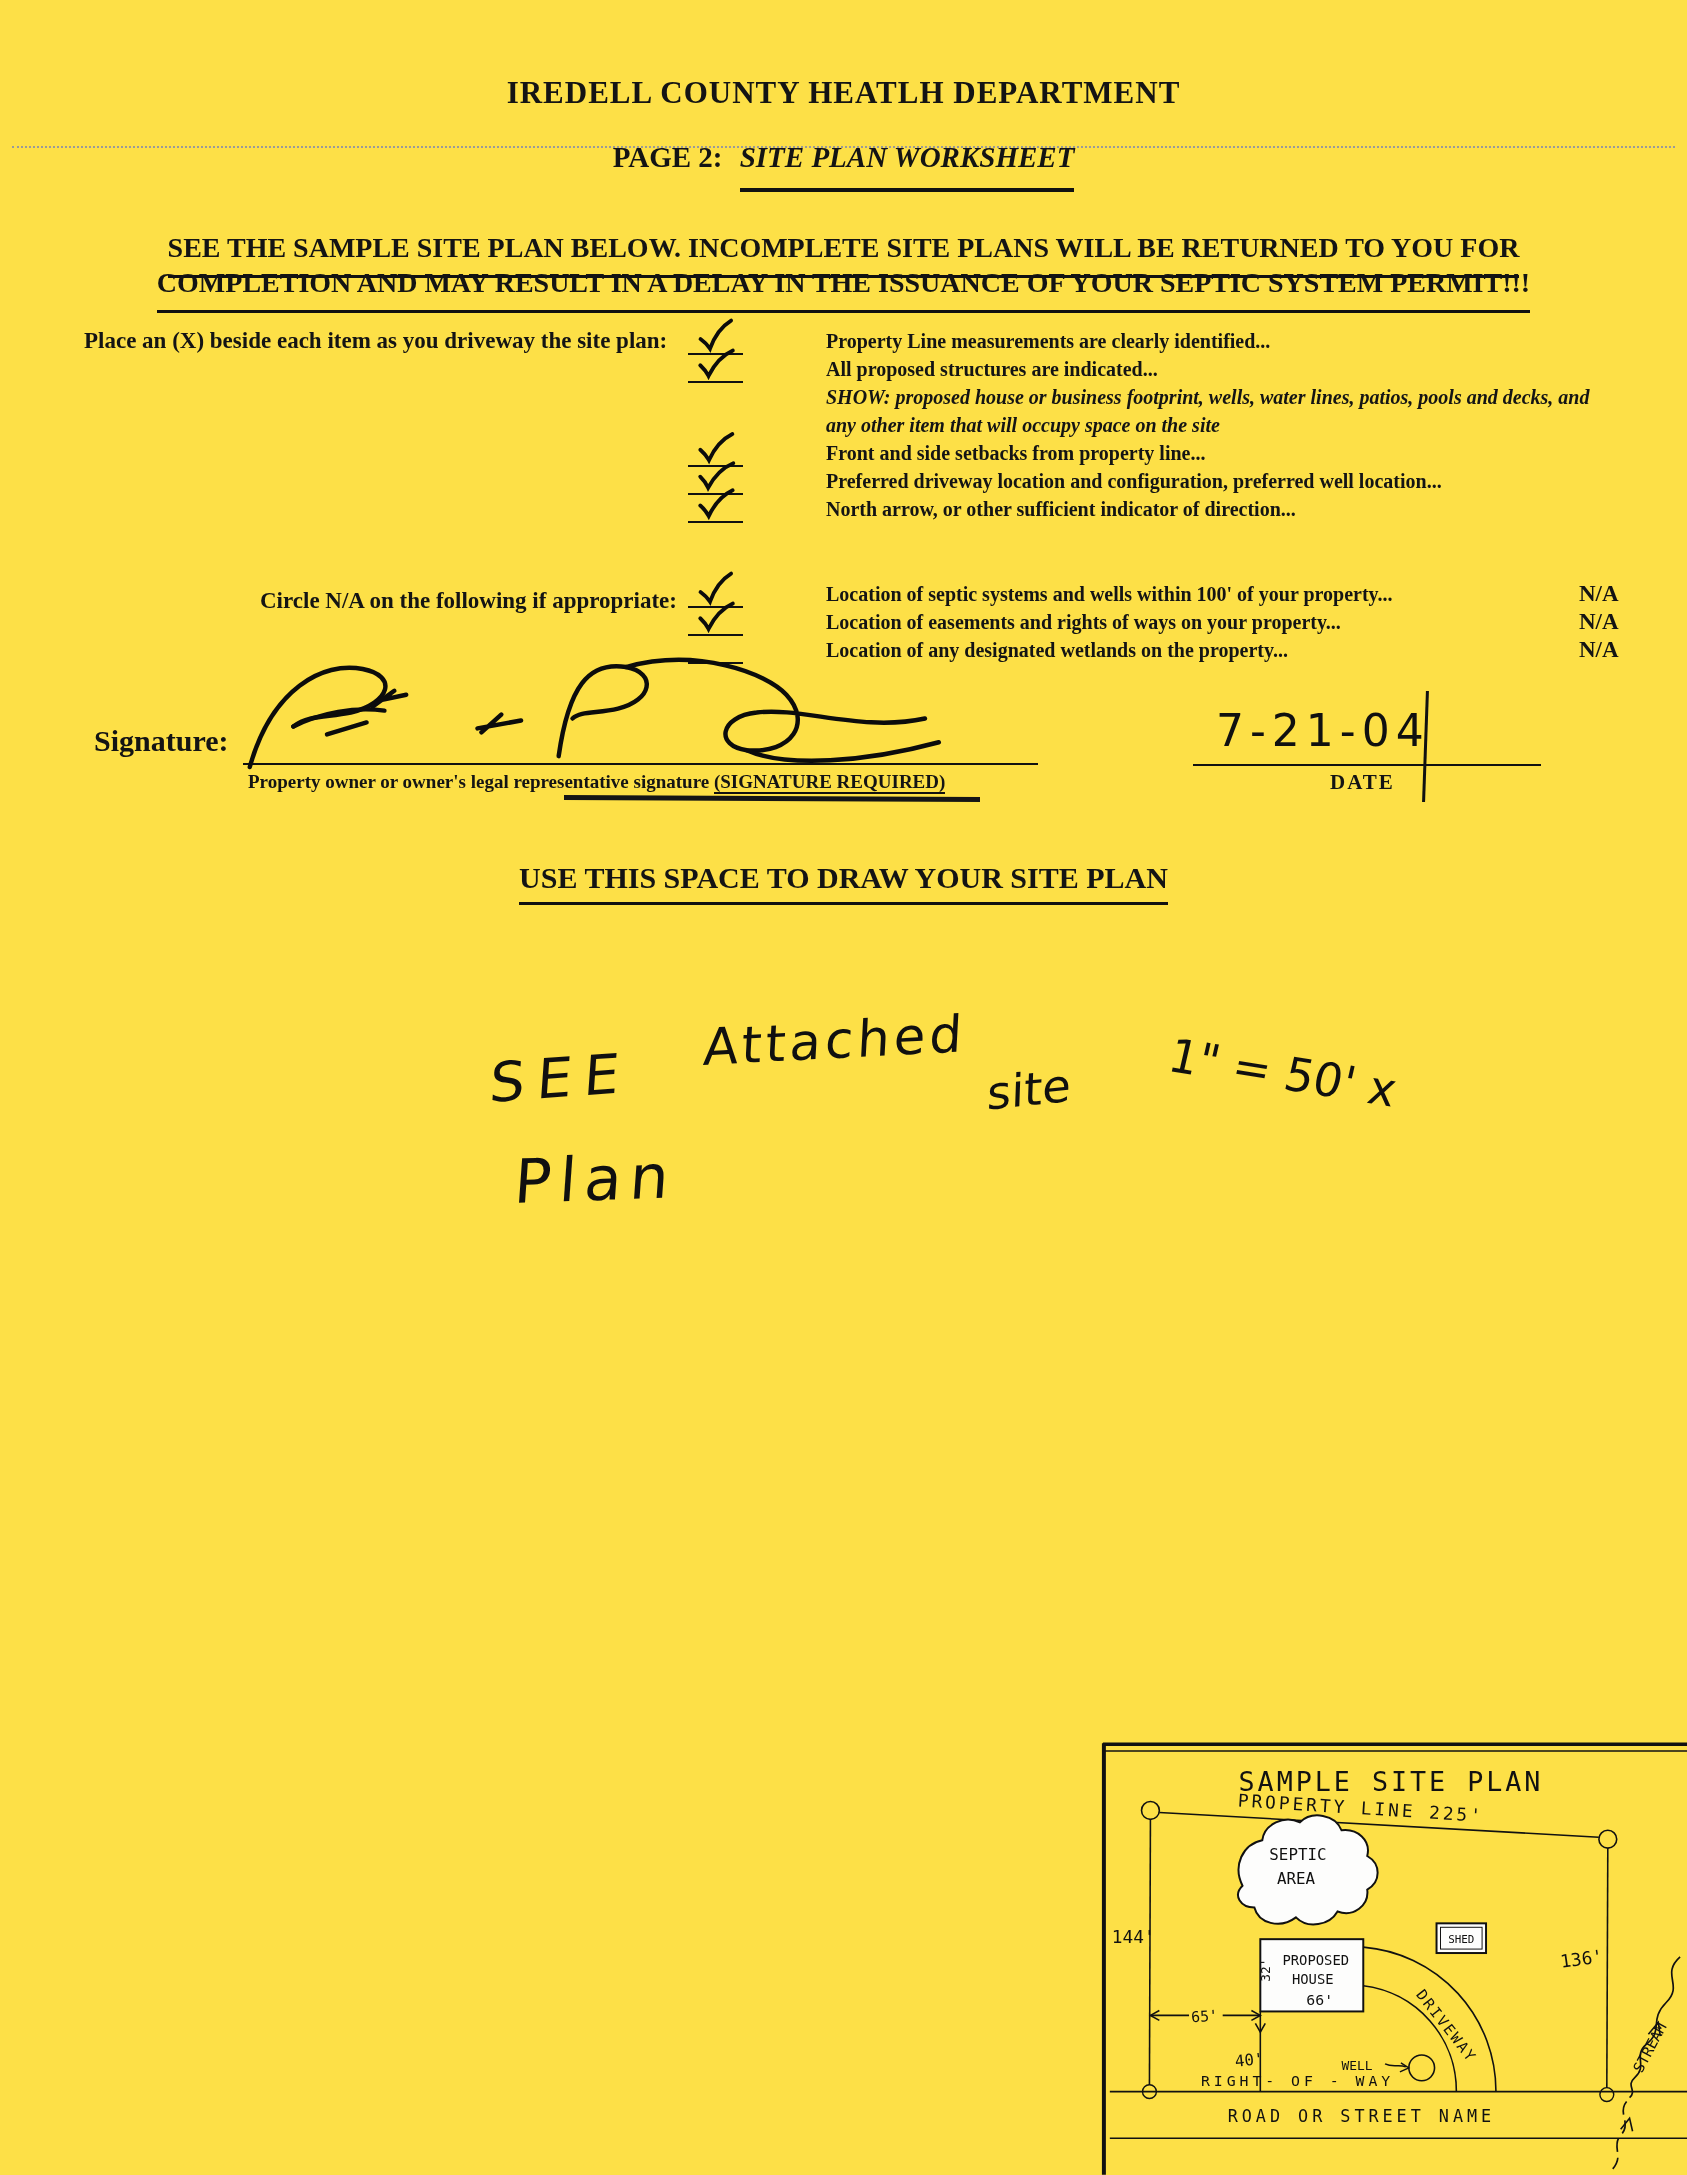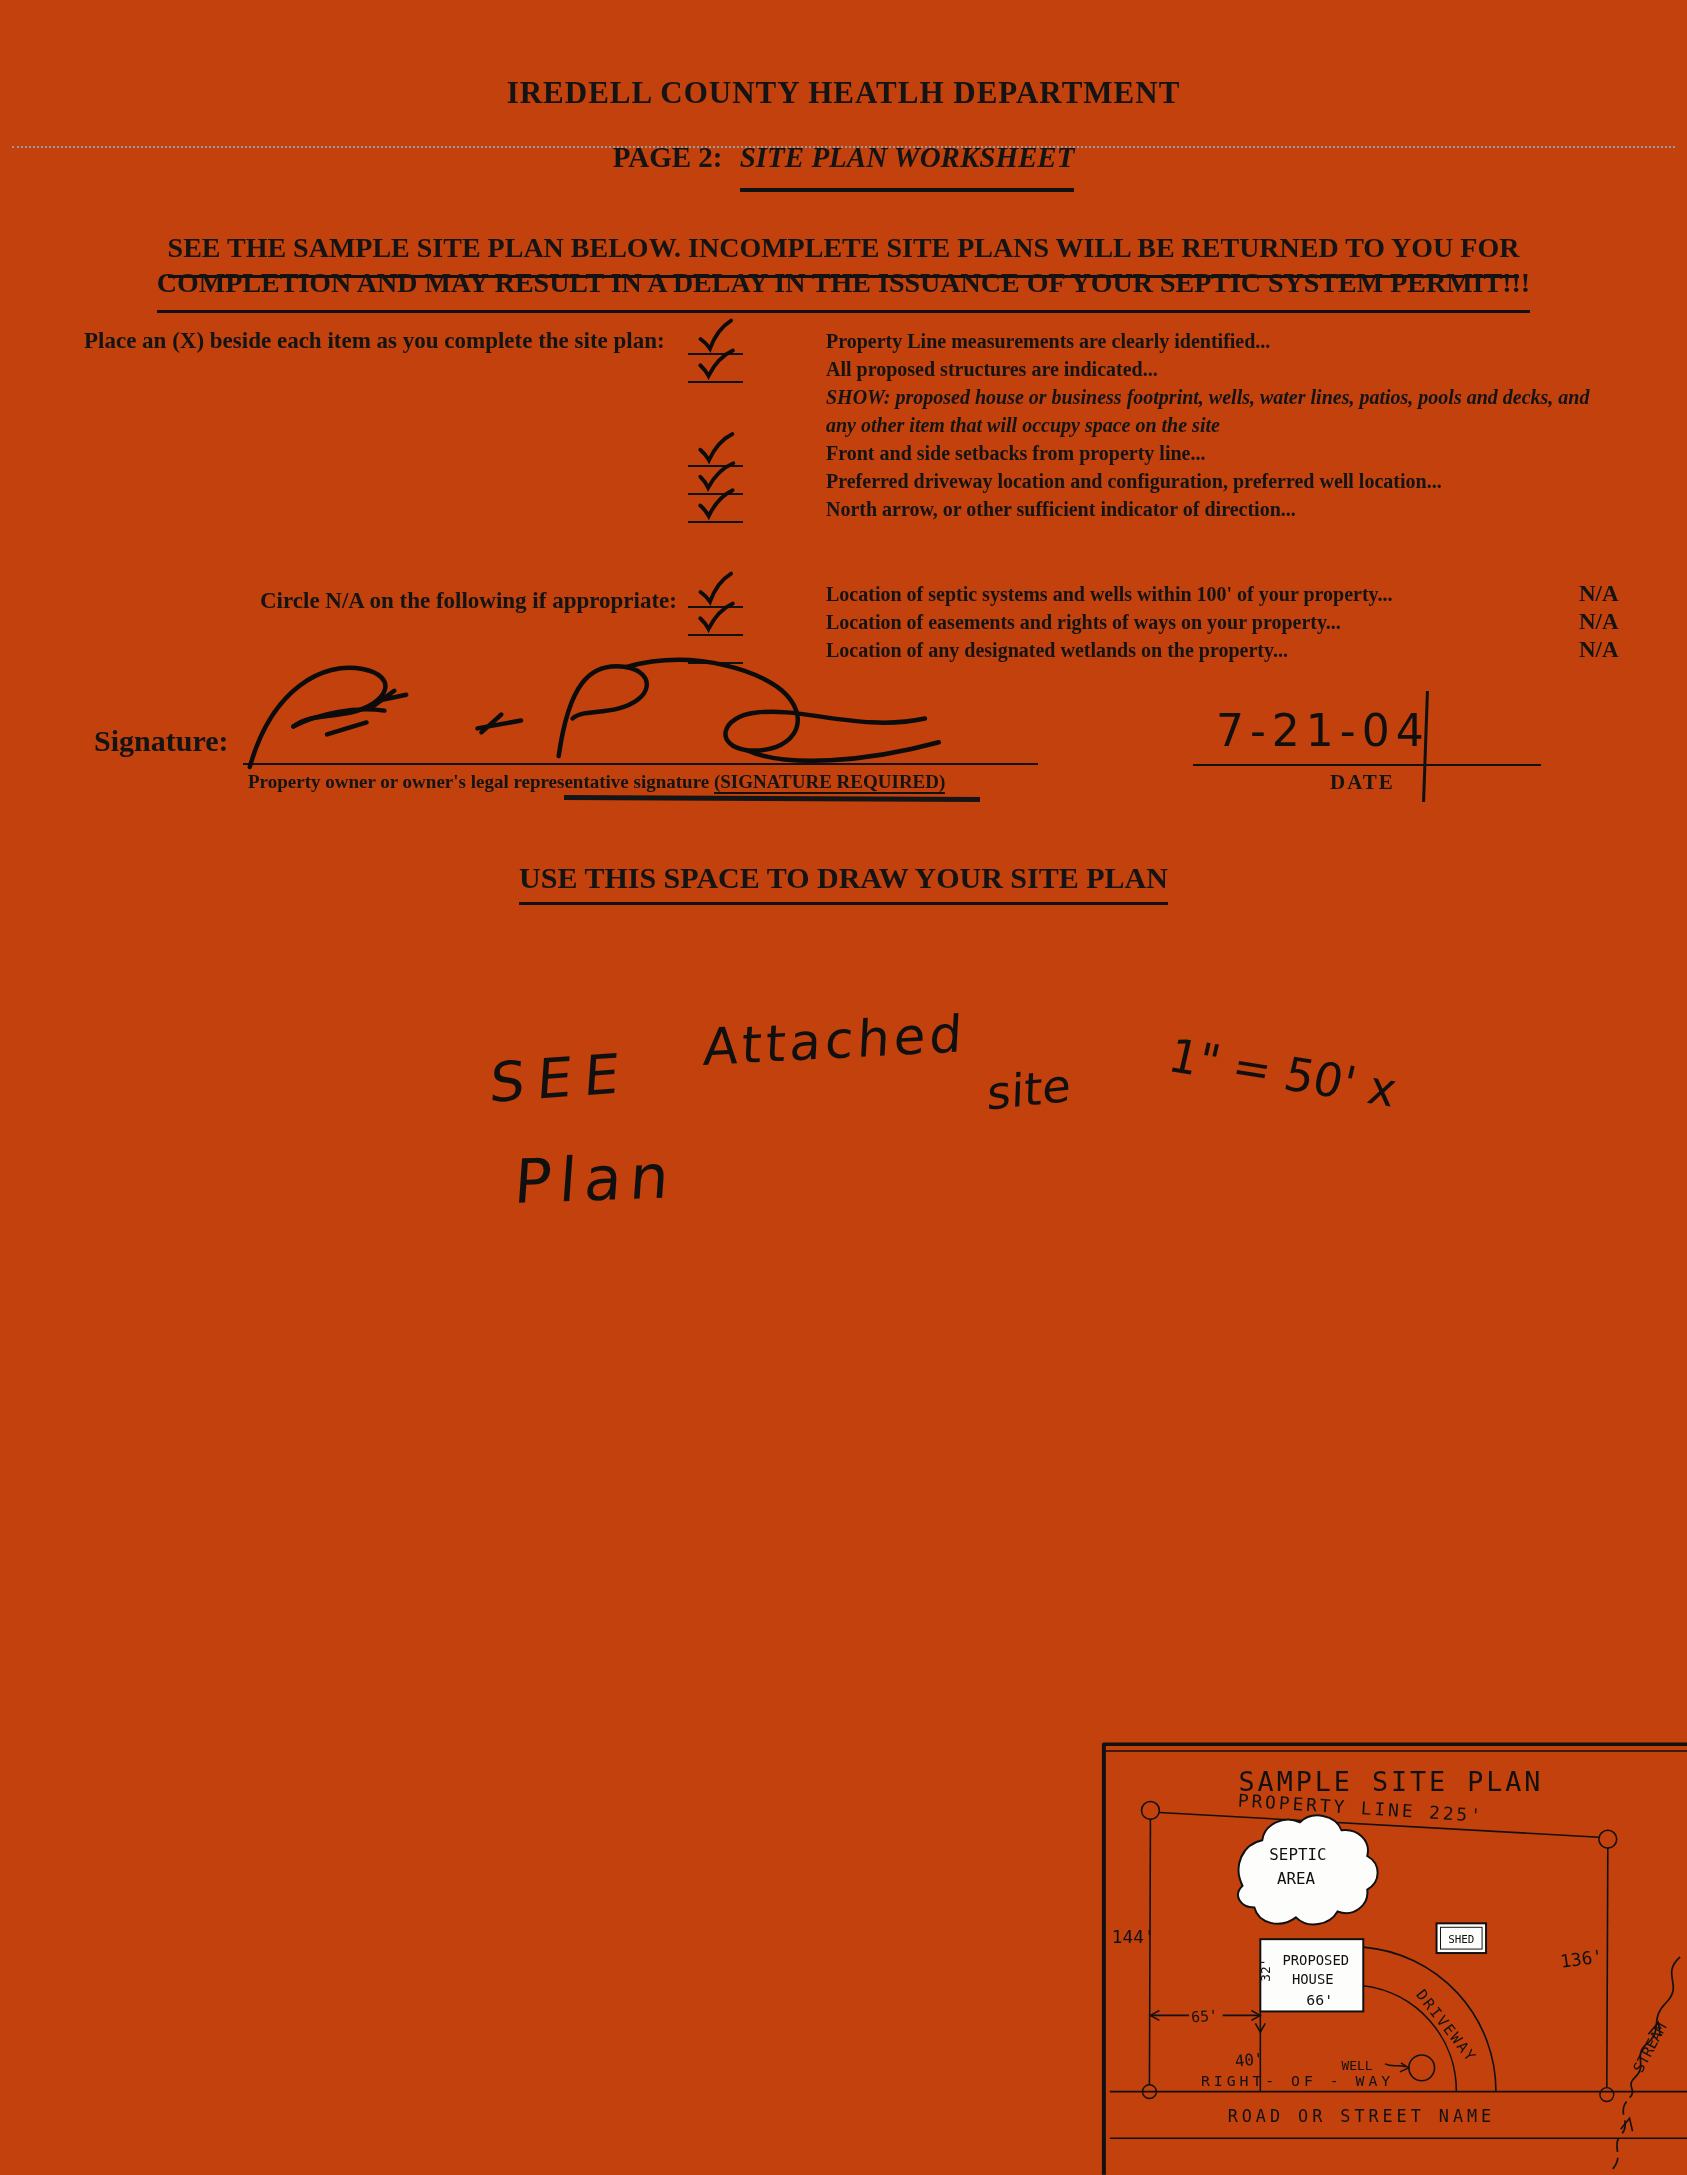--- a/index.html
+++ b/index.html
@@ -1,16 +1,16 @@
 <!DOCTYPE html>
 <html><head>
 <meta charset="utf-8">
 <style>
   html,body{margin:0;padding:0;background:#d8d8d8;}
-  .page{position:relative;width:1687px;height:2175px;background:#c2410c;margin:0 auto;
+  .page{position:relative;width:1687px;height:2175px;background:#fde047;margin:0 auto;
         font-family:"Liberation Serif",serif;color:#141414;overflow:hidden;}
   .abs{position:absolute;}
   
   .doc-title{top:75px;left:0;width:100%;text-align:center;font-size:31px;font-weight:700;letter-spacing:1px;}
   .dotted-rule{top:146px;left:12px;width:1663px;border-top:2px dotted #9a9a9a;height:0;}
   .doc-subtitle{top:141px;left:0;width:100%;text-align:center;font-size:29px;font-weight:700;}
   .doc-subtitle .ws{font-style:italic;border-bottom:4px solid #111;padding-bottom:15px;margin-left:10px;}
   
   .warning{top:230px;left:0;width:100%;text-align:center;font-size:28px;font-weight:700;line-height:35px;}
   .warning span{border-bottom:3px solid #111;padding-bottom:12px;}
@@ -65,21 +65,21 @@
   <div class="abs doc-subtitle">
     <span>PAGE 2:</span>
     <span class="ws">SITE PLAN WORKSHEET</span>
   </div>
 
   <div class="abs warning">
     <div><span>SEE THE SAMPLE SITE PLAN BELOW.  INCOMPLETE SITE PLANS WILL BE RETURNED TO YOU FOR</span></div>
     <div><span>COMPLETION AND MAY RESULT IN A DELAY IN THE ISSUANCE OF YOUR SEPTIC SYSTEM PERMIT!!!</span></div>
   </div>
 
-  <div class="abs instruction">Place an (X) beside each item as you complete the site plan:</div>
+  <div class="abs instruction">Place an (X) beside each item as you driveway the site plan:</div>
   <div class="abs rows" id="checklist-rows">
       <div class="chk-row">
         <span class="chk-box lined">
           <svg class="check" viewBox="0 0 36 32" style="transform:rotate(-3deg)">
             <path d="M5,18 Q10,22 13,27 Q20,10 33,3" fill="none" stroke="#0c0c0c" stroke-width="3.4" stroke-linecap="round"></path>
           </svg>
         </span>
         <span class="chk-label">Property Line measurements are clearly identified...</span>
       </div>
       <div class="chk-row">

